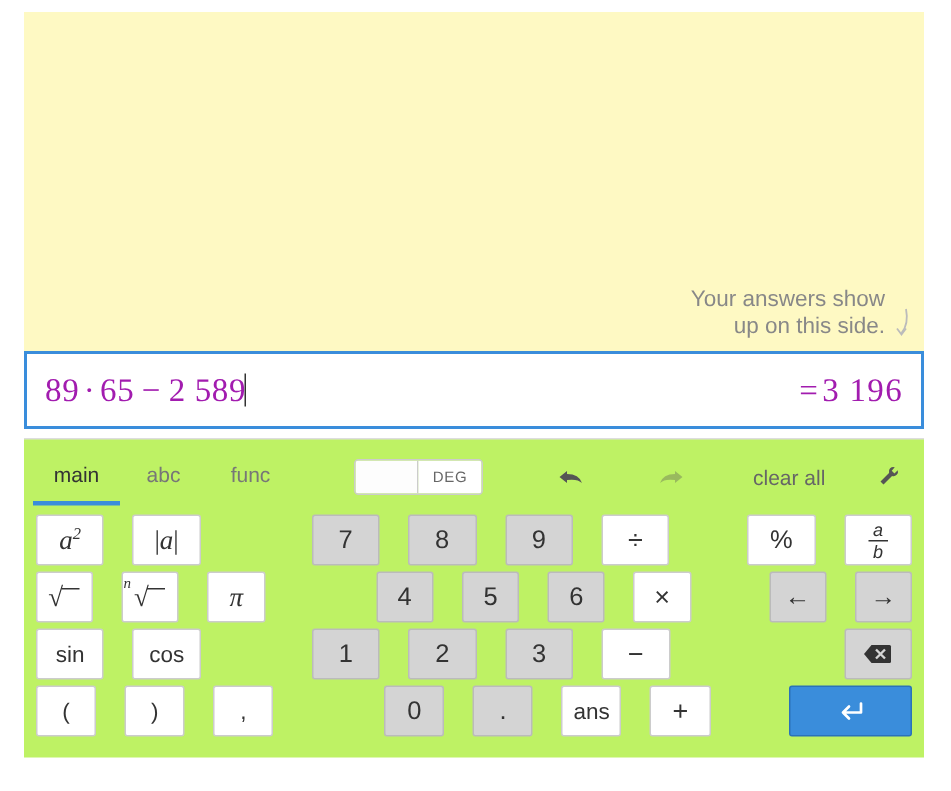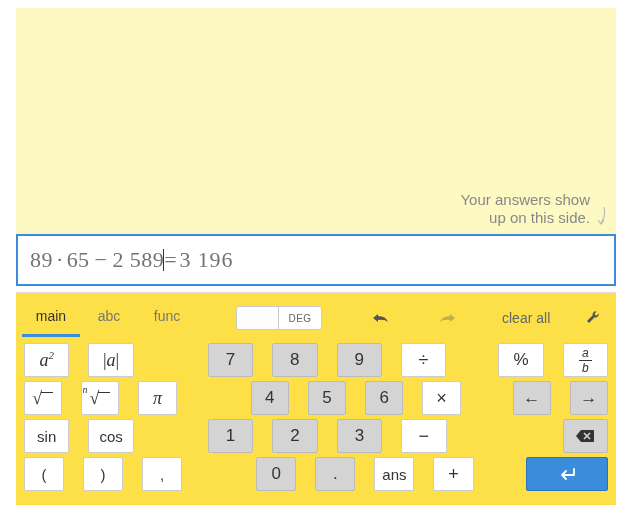--- a/index.html
+++ b/index.html
@@ -37,43 +37,44 @@
     color: #aaa;
     transform: translateY(4px);
   }
   .input-row {
     width: 600px;
     margin: 0 16px;
     border: 2px solid #3a8ddb;
     height: 52px;
     display: flex;
     align-items: center;
+    justify-content: space-between;
     padding: 0 12px;
     font-family: "Times New Roman", Times, serif;
     font-size: 22px;
-    color: #737373;
+    color: #a21caf;
     background: #fff;
   }
   .expr { position: relative; display:flex; align-items:center; letter-spacing:0.02em;}
   .cursor {
     display:inline-block;
     width:1px; height:22px;
     background:#333;
     margin-left:-1px;
     vertical-align:middle;
   }
   .dot { padding: 0 3px; }
   .minus { padding: 0 5px; }
   .result { font-family: "Times New Roman", Times, serif; letter-spacing:0.04em;}
   .eq { padding-right:2px;}
 
   .keypad-panel {
     width: 600px;
     margin: 6px 16px 0 16px;
-    background: #fde047;
+    background: #bef264;
     border-top: 1px solid #ddd;
     padding-bottom:10px;
   }
   .toolbar {
     display: flex;
     align-items: center;
     height: 44px;
     padding: 6px 6px 0 6px;
     gap: 0;
   }

